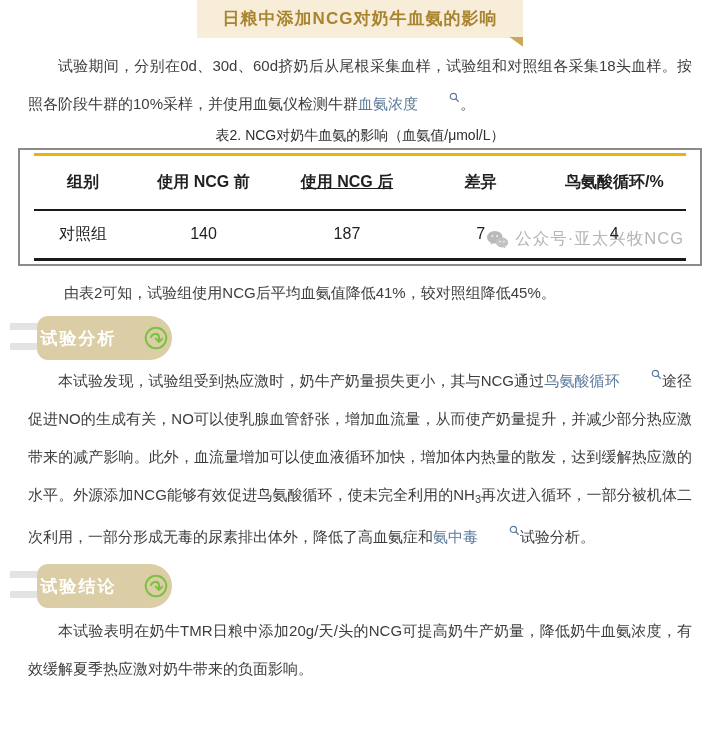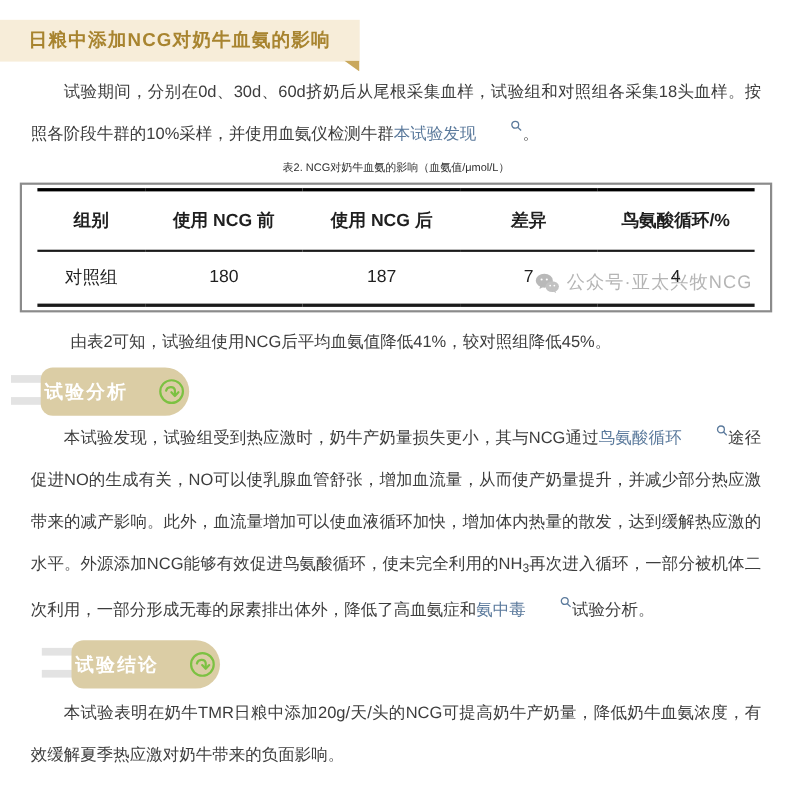--- a/index.html
+++ b/index.html
@@ -3,62 +3,62 @@
 <meta charset="utf-8">
 <style>
   * { margin:0; padding:0; box-sizing:border-box; }
   html,body { background:#fff; }
   body {
     width:720px; height:734px; overflow:hidden; position:relative;
     font-family:"Liberation Sans","DejaVu Sans",sans-serif;
     color:#3d3d3d;
   }
   
-  .banner-row { padding-top:18px; }
+  .banner-row { text-align:center; padding-top:0; }
   .banner {
     position:relative; display:inline-block;
     background:#f7edd9; color:#a8842f;
     font-weight:bold; font-size:17px; letter-spacing:1px;
     padding:7px 26px 8px;
   }
   .fold {
     position:absolute; right:0; bottom:-9px; width:14px; height:10px;
     background:#c9a85c;
     clip-path:polygon(0 0,100% 0,100% 100%);
   }
   
   .content { padding:0 28px; }
   .body-text { font-size:15px; line-height:38px; text-align:justify; }
   .indent { text-indent:2em; }
   .p1 { margin-top:9px; }
   .ref-link { color:#5b7a9c; cursor:pointer; }
   .sup-icon { display:inline-block; vertical-align:6px; line-height:0; margin-left:1px; }
   sub.chem { font-size:11px; vertical-align:-3px; }
   
-  .table-caption { text-align:center; font-size:10px; color:#2f2f2f; margin-top:2px; line-height:20px; }
+  .table-caption { text-align:center; font-size:14px; color:#2f2f2f; margin-top:2px; line-height:20px; }
   .table-box {
     position:relative; margin:3px 18px 0; border:2px solid #8b8b8b;
     padding:3px 14px; background:#fff;
   }
   table.data { width:100%; border-collapse:collapse; font-size:16px; color:#1f1f1f; position:relative; z-index:1; }
-  table.data thead tr { border-top:3px solid #000000; border-bottom:2px solid #1a1a1a; }
+  table.data thead tr { border-top:3px solid #eab308; border-bottom:2px solid #1a1a1a; }
   table.data tbody tr:last-child { border-bottom:3px solid #1a1a1a; }
   table.data th { font-weight:600; height:55px; text-align:center; }
   table.data td { height:50px; text-align:center; }
-  .c1{width:15%;} .c2{width:22%;} .c3{width:22%;} .c4{width:19%;} .c5{width:22%;}
+  .c1{width:15%;} .c2{width:22%;} .c3{width:22%;text-decoration:underline;} .c4{width:19%;} .c5{width:22%;}
   .watermark {
     position:absolute; right:16px; bottom:14px; z-index:0;
     display:flex; align-items:center; gap:6px;
     color:#b5b5b5; font-size:16.5px; letter-spacing:1px;
   }
   .note { margin-top:8px;margin-left:36px; }
   
   .ribbon { position:relative; height:44px; }
   .ribbon1 { margin-top:4px; }
-  .ribbon2 { margin-top:8px;margin-left:28px; }
+  .ribbon2 { margin-top:8px; }
   .rbar { position:absolute; left:10px; width:28px; height:7px; background:#e3e3e3; }
   .rbar.b1 { top:7px; } .rbar.b2 { top:27px; }
   .pill {
     position:absolute; left:37px; top:0; width:135px; height:44px;
     background:#dbcda5; border-radius:12px 24px 24px 12px;
     display:flex; align-items:center; justify-content:center; gap:26px;
   }
   .pill .pill-label { color:#fff; font-weight:bold; font-size:17px; letter-spacing:2px; }
   .analysis-p { margin-top:2px; }
   .conclusion-p { margin-top:4px; }
@@ -68,21 +68,21 @@
 
 <div class="banner-row">
   <div class="banner">
     <span>日粮中添加NCG对奶牛血氨的影响</span>
     <span class="fold"></span>
   </div>
 </div>
 
 <div class="content">
 
-  <p class="body-text indent p1"><span>试验期间，分别在0d、30d、60d挤奶后从尾根采集血样，试验组和对照组各采集18头血样。按照各阶段牛群的10%采样，并使用血氨仪检测牛群</span><span class="ref-link"><span>本试验发现</span><span class="sup-icon"><svg width="11" height="11" viewBox="0 0 12 12">
+  <p class="body-text indent p1"><span>试验期间，分别在0d、30d、60d挤奶后从尾根采集血样，试验组和对照组各采集18头血样。按照各阶段牛群的10%采样，并使用血氨仪检测牛群</span><span class="ref-link"><span>血氨浓度</span><span class="sup-icon"><svg width="11" height="11" viewBox="0 0 12 12">
             <circle cx="4.8" cy="4.8" r="3.4" fill="none" stroke="#5b7a9c" stroke-width="1.3"></circle>
             <line x1="7.4" y1="7.4" x2="10.6" y2="10.6" stroke="#5b7a9c" stroke-width="1.3"></line>
           </svg></span></span><span>。</span></p>
 </div>
 
 <div class="table-caption">表2. NCG对奶牛血氨的影响（血氨值/μmol/L）</div>
 
 <div class="table-box">
   <div class="watermark">
     <span style="line-height:0;"><svg width="23" height="19" viewBox="0 0 24 20">
@@ -103,21 +103,21 @@
         <th class="c1">组别</th>
         <th class="c2">使用 NCG 前</th>
         <th class="c3">使用 NCG 后</th>
         <th class="c4">差异</th>
         <th class="c5">鸟氨酸循环/%</th>
       </tr>
     </thead>
     <tbody>
       <tr>
         <td>对照组</td>
-        <td>180</td>
+        <td>140</td>
         <td>187</td>
         <td>7</td>
         <td>4</td>
       </tr>
     </tbody>
   </table>
 </div>
 
 <div class="content">
 

